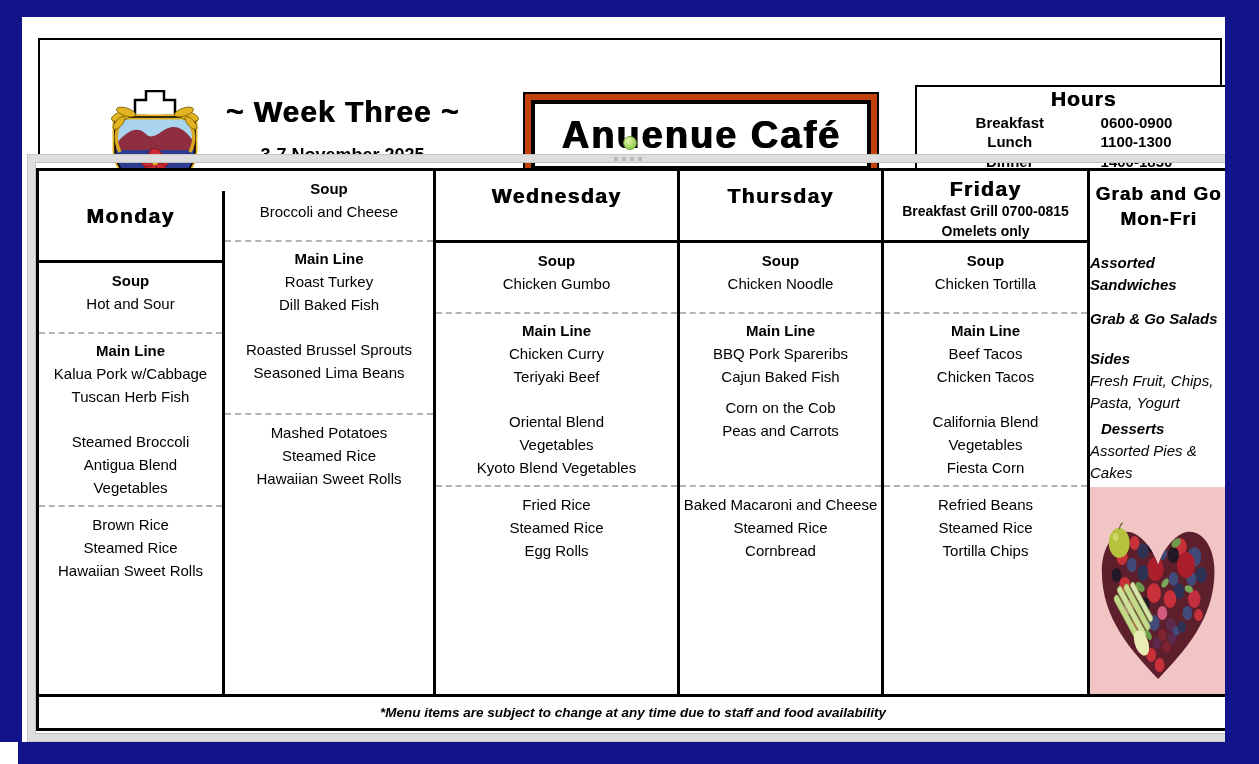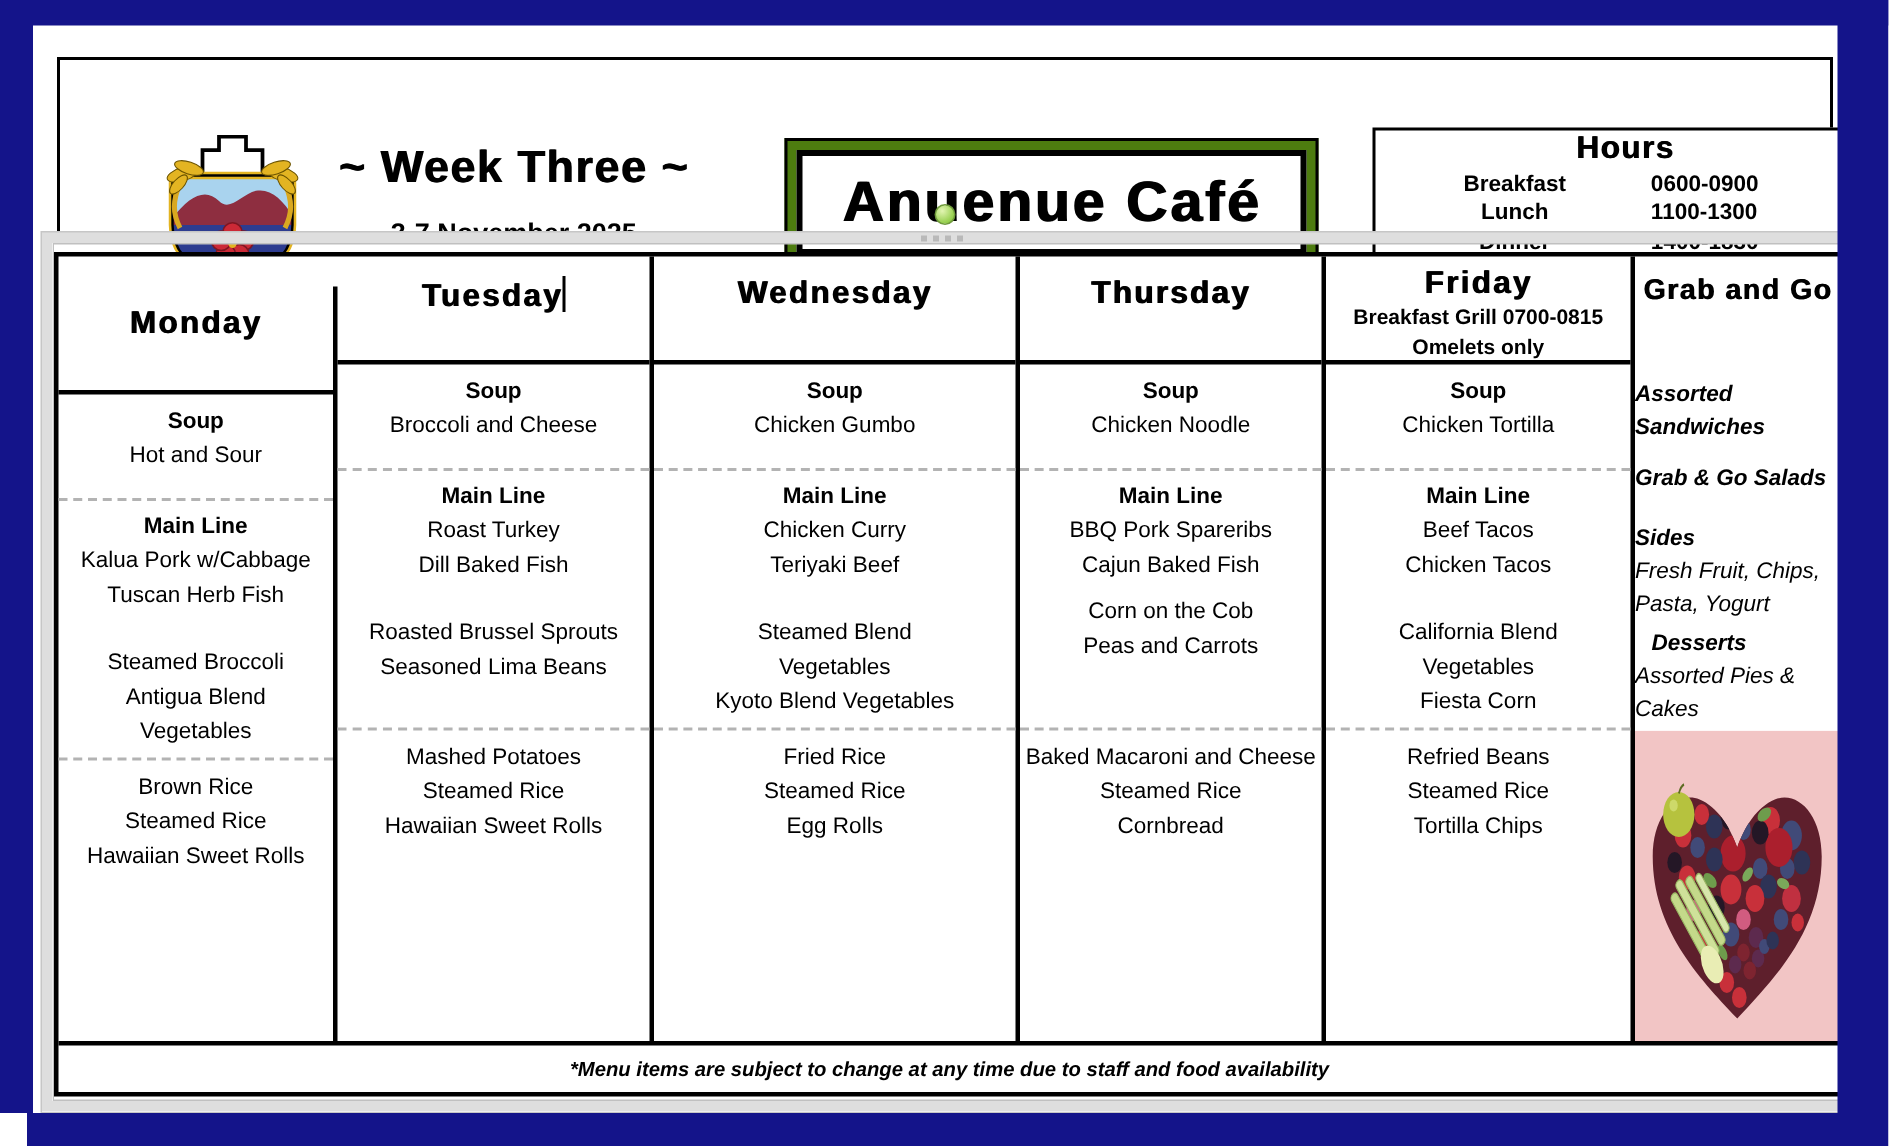--- a/index.html
+++ b/index.html
@@ -17,21 +17,21 @@
   .header-box { position: absolute; left: 38px; top: 38px; width: 1184px; height: 118px;
                 border: 2px solid #000; background: #fff; }
 
   .logo-wrap { position: absolute; left: 68px; top: 50px; width: 94px; height: 100px; }
 
   .week-block { position: absolute; left: 175px; top: 55px; width: 255px; text-align: center; }
   .week-title { font-size: 30px; font-weight: bold; letter-spacing: 1px; text-shadow: 0.7px 0 0 #000; white-space: nowrap; }
   .week-dates { font-size: 18px; font-weight: bold; margin-top: 16px; }
 
   .cafe-box { position: absolute; left: 483px; top: 52px; width: 356px; height: 86px;
-              border: 2px solid #000; background: #4d7c0f; padding: 6px; }
+              border: 2px solid #000; background: #c2410c; padding: 6px; }
   .cafe-box-inner { width: 100%; height: 100%; border: 4px solid #000; background: #fff;
                     display: flex; align-items: center; justify-content: center; }
   .cafe-title { font-size: 38px; font-weight: bold; letter-spacing: 2px; text-shadow: 1.2px 0 0 #000; white-space: nowrap; }
 
   .hours-box { position: absolute; left: 875px; top: 45px; width: 337px; height: 112px;
                border: 2px solid #000; background: #fff; display: flex; flex-direction: column; }
   .hours-title { text-align: center; font-size: 21px; font-weight: bold; letter-spacing: 1px;
                  text-shadow: 0.6px 0 0 #000; line-height: 24px; }
   .hours-grid { flex: 1; display: flex; flex-direction: column; justify-content: space-evenly; padding: 0 30px; }
   .hours-row { display: grid; grid-template-columns: 46% 54%; font-size: 15px; font-weight: bold; }
@@ -198,23 +198,20 @@
         <div class="cell-line">Vegetables</div>
       </div>
       <div class="starch-row">
         <div class="cell-line">Brown Rice</div>
         <div class="cell-line">Steamed Rice</div>
         <div class="cell-line">Hawaiian Sweet Rolls</div>
       </div>
     </div>
 
     <div class="day-col w-tue">
-      <div class="day-header">
-        <span class="day-name">Tuesday</span><span class="caret"></span>
-      </div>
       <div class="soup-row">
         <div class="cell-line b">Soup</div>
         <div class="cell-line">Broccoli and Cheese</div>
       </div>
       <div class="main-row">
         <div class="cell-line b">Main Line</div>
         <div class="cell-line">Roast Turkey</div>
         <div class="cell-line">Dill Baked Fish</div>
         <div class="sp22"></div>
         <div class="cell-line">Roasted Brussel Sprouts</div>
@@ -233,21 +230,21 @@
       </div>
       <div class="soup-row">
         <div class="cell-line b">Soup</div>
         <div class="cell-line">Chicken Gumbo</div>
       </div>
       <div class="main-row">
         <div class="cell-line b">Main Line</div>
         <div class="cell-line">Chicken Curry</div>
         <div class="cell-line">Teriyaki Beef</div>
         <div class="sp22"></div>
-        <div class="cell-line">Steamed Blend</div>
+        <div class="cell-line">Oriental Blend</div>
         <div class="cell-line">Vegetables</div>
         <div class="cell-line">Kyoto Blend Vegetables</div>
       </div>
       <div class="starch-row">
         <div class="cell-line">Fried Rice</div>
         <div class="cell-line">Steamed Rice</div>
         <div class="cell-line">Egg Rolls</div>
       </div>
     </div>
 
@@ -296,20 +293,21 @@
       <div class="starch-row">
         <div class="cell-line">Refried Beans</div>
         <div class="cell-line">Steamed Rice</div>
         <div class="cell-line">Tortilla Chips</div>
       </div>
     </div>
 
     <div class="day-col w-gg last">
       <div class="gg-header">
         <div class="gg-title">Grab and Go</div>
+        <div class="gg-title">Mon-Fri</div>
       </div>
       <div class="gg-items">
         <div class="gg-line b m9">Assorted Sandwiches</div>
         <div class="gg-line b m12">Grab &amp; Go Salads</div>
         <div class="gg-line b m18">Sides</div>
         <div class="gg-line">Fresh Fruit, Chips,</div>
         <div class="gg-line">Pasta, Yogurt</div>
         <div class="gg-line b m4">Desserts</div>
         <div class="gg-line">Assorted Pies &amp; Cakes</div>
         <div class="gg-line b m6">Omelet Grill Friday’s</div>

